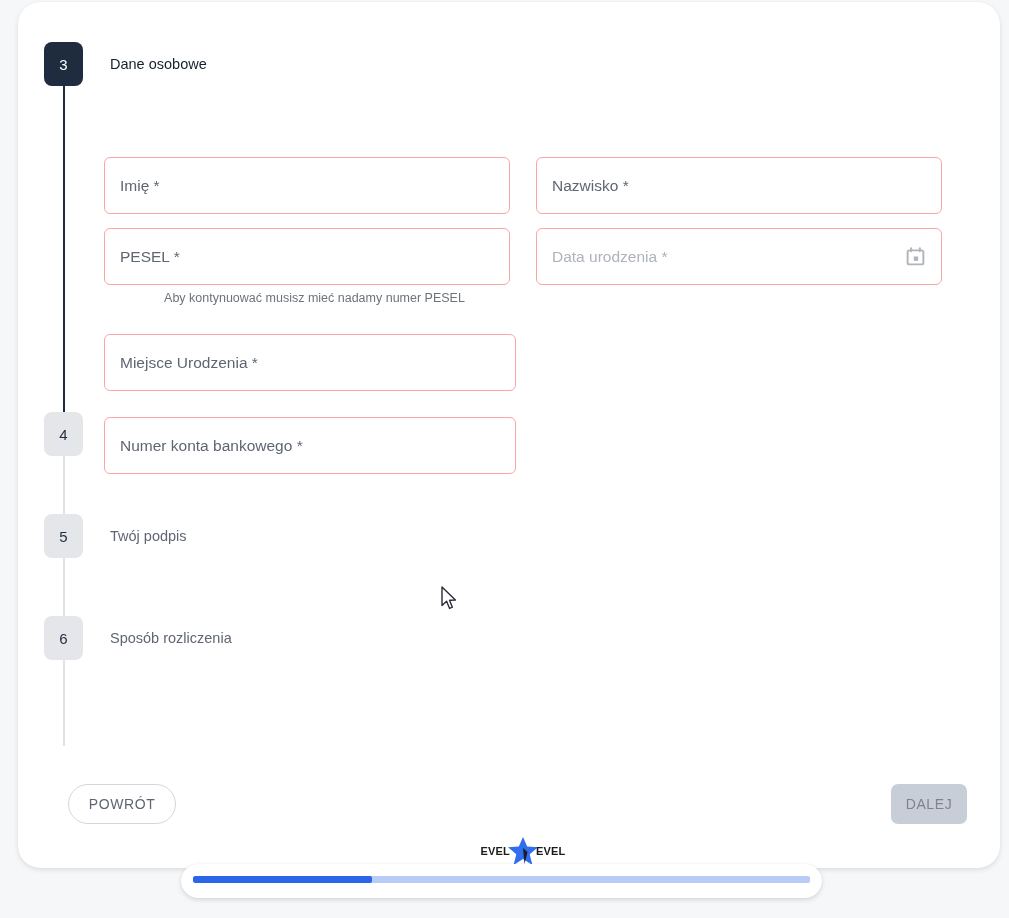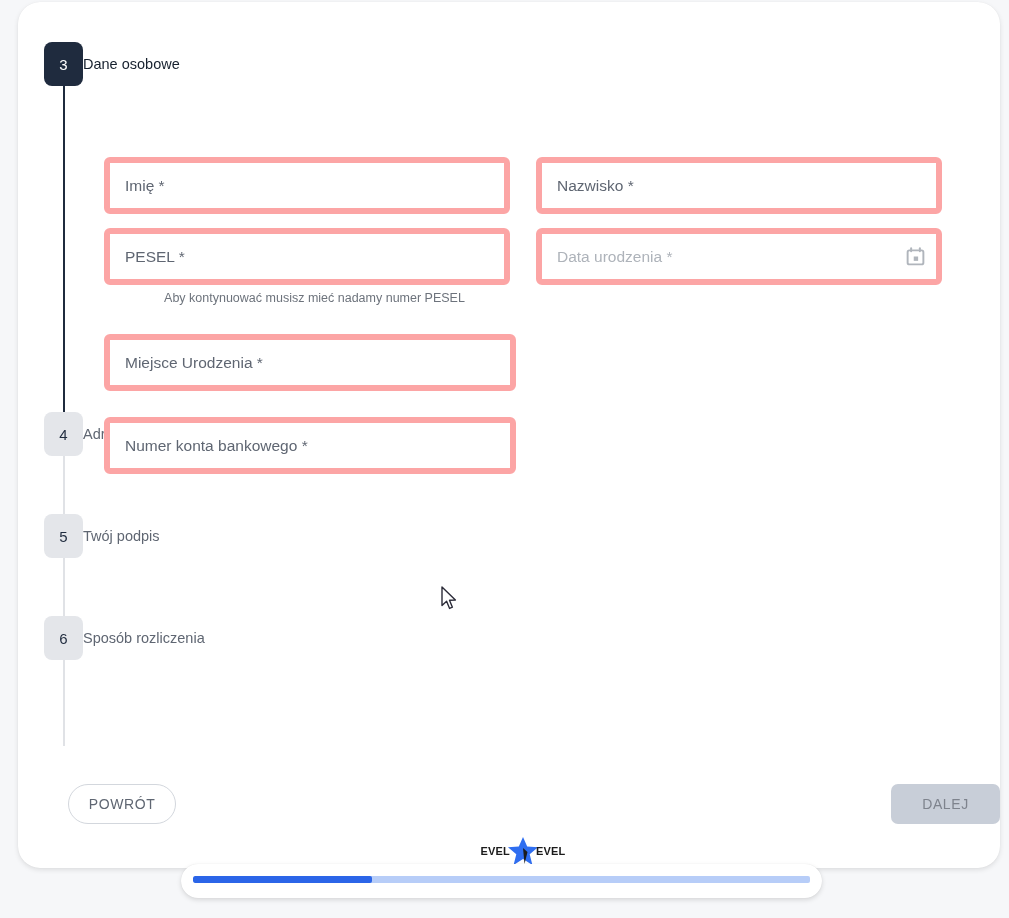--- a/index.html
+++ b/index.html
@@ -61,20 +61,21 @@
   }
 
   .step-badge.inactive {
     background: #e4e6ea;
     color: #1f2b3e;
   }
 
   .step-label {
     font-size: 14.5px;
     line-height: 44px;
+    margin-left: 27px;
     white-space: nowrap;
   }
 
   .step-label.active { color: #16202e; }
   .step-label.inactive { color: #5f6672; }
 
   
   .connector {
     position: absolute;
     left: 19px;
@@ -96,21 +97,21 @@
     display: flex;
     gap: 26px;
     margin-bottom: 14px;
   }
 
   .field-col { width: 412px; position: relative; }
 
   .text-input {
     width: 100%;
     height: 57px;
-    border: 6px solid #fca5a5;
+    border: 1px solid #fca5a5;
     border-radius: 6px;
     background: #ffffff;
     font-family: "Liberation Sans", sans-serif;
     font-size: 15.5px;
     color: #5f6672;
     padding: 16px 15px;
     outline: none;
   }
 
   .text-input::placeholder { color: #5f6672; opacity: 1; }
@@ -148,21 +149,21 @@
     font-family: "Liberation Sans", sans-serif;
     font-size: 14px;
     letter-spacing: 0.6px;
     cursor: pointer;
   }
 
   #btn-next {
     position: absolute;
     left: 873px;
     top: 782px;
-    width: 109px;
+    width: 76px;
     height: 40px;
     border: none;
     border-radius: 7px;
     background: #c8ced8;
     color: #7e838d;
     font-family: "Liberation Sans", sans-serif;
     font-size: 14px;
     letter-spacing: 0.6px;
     cursor: default;
   }

